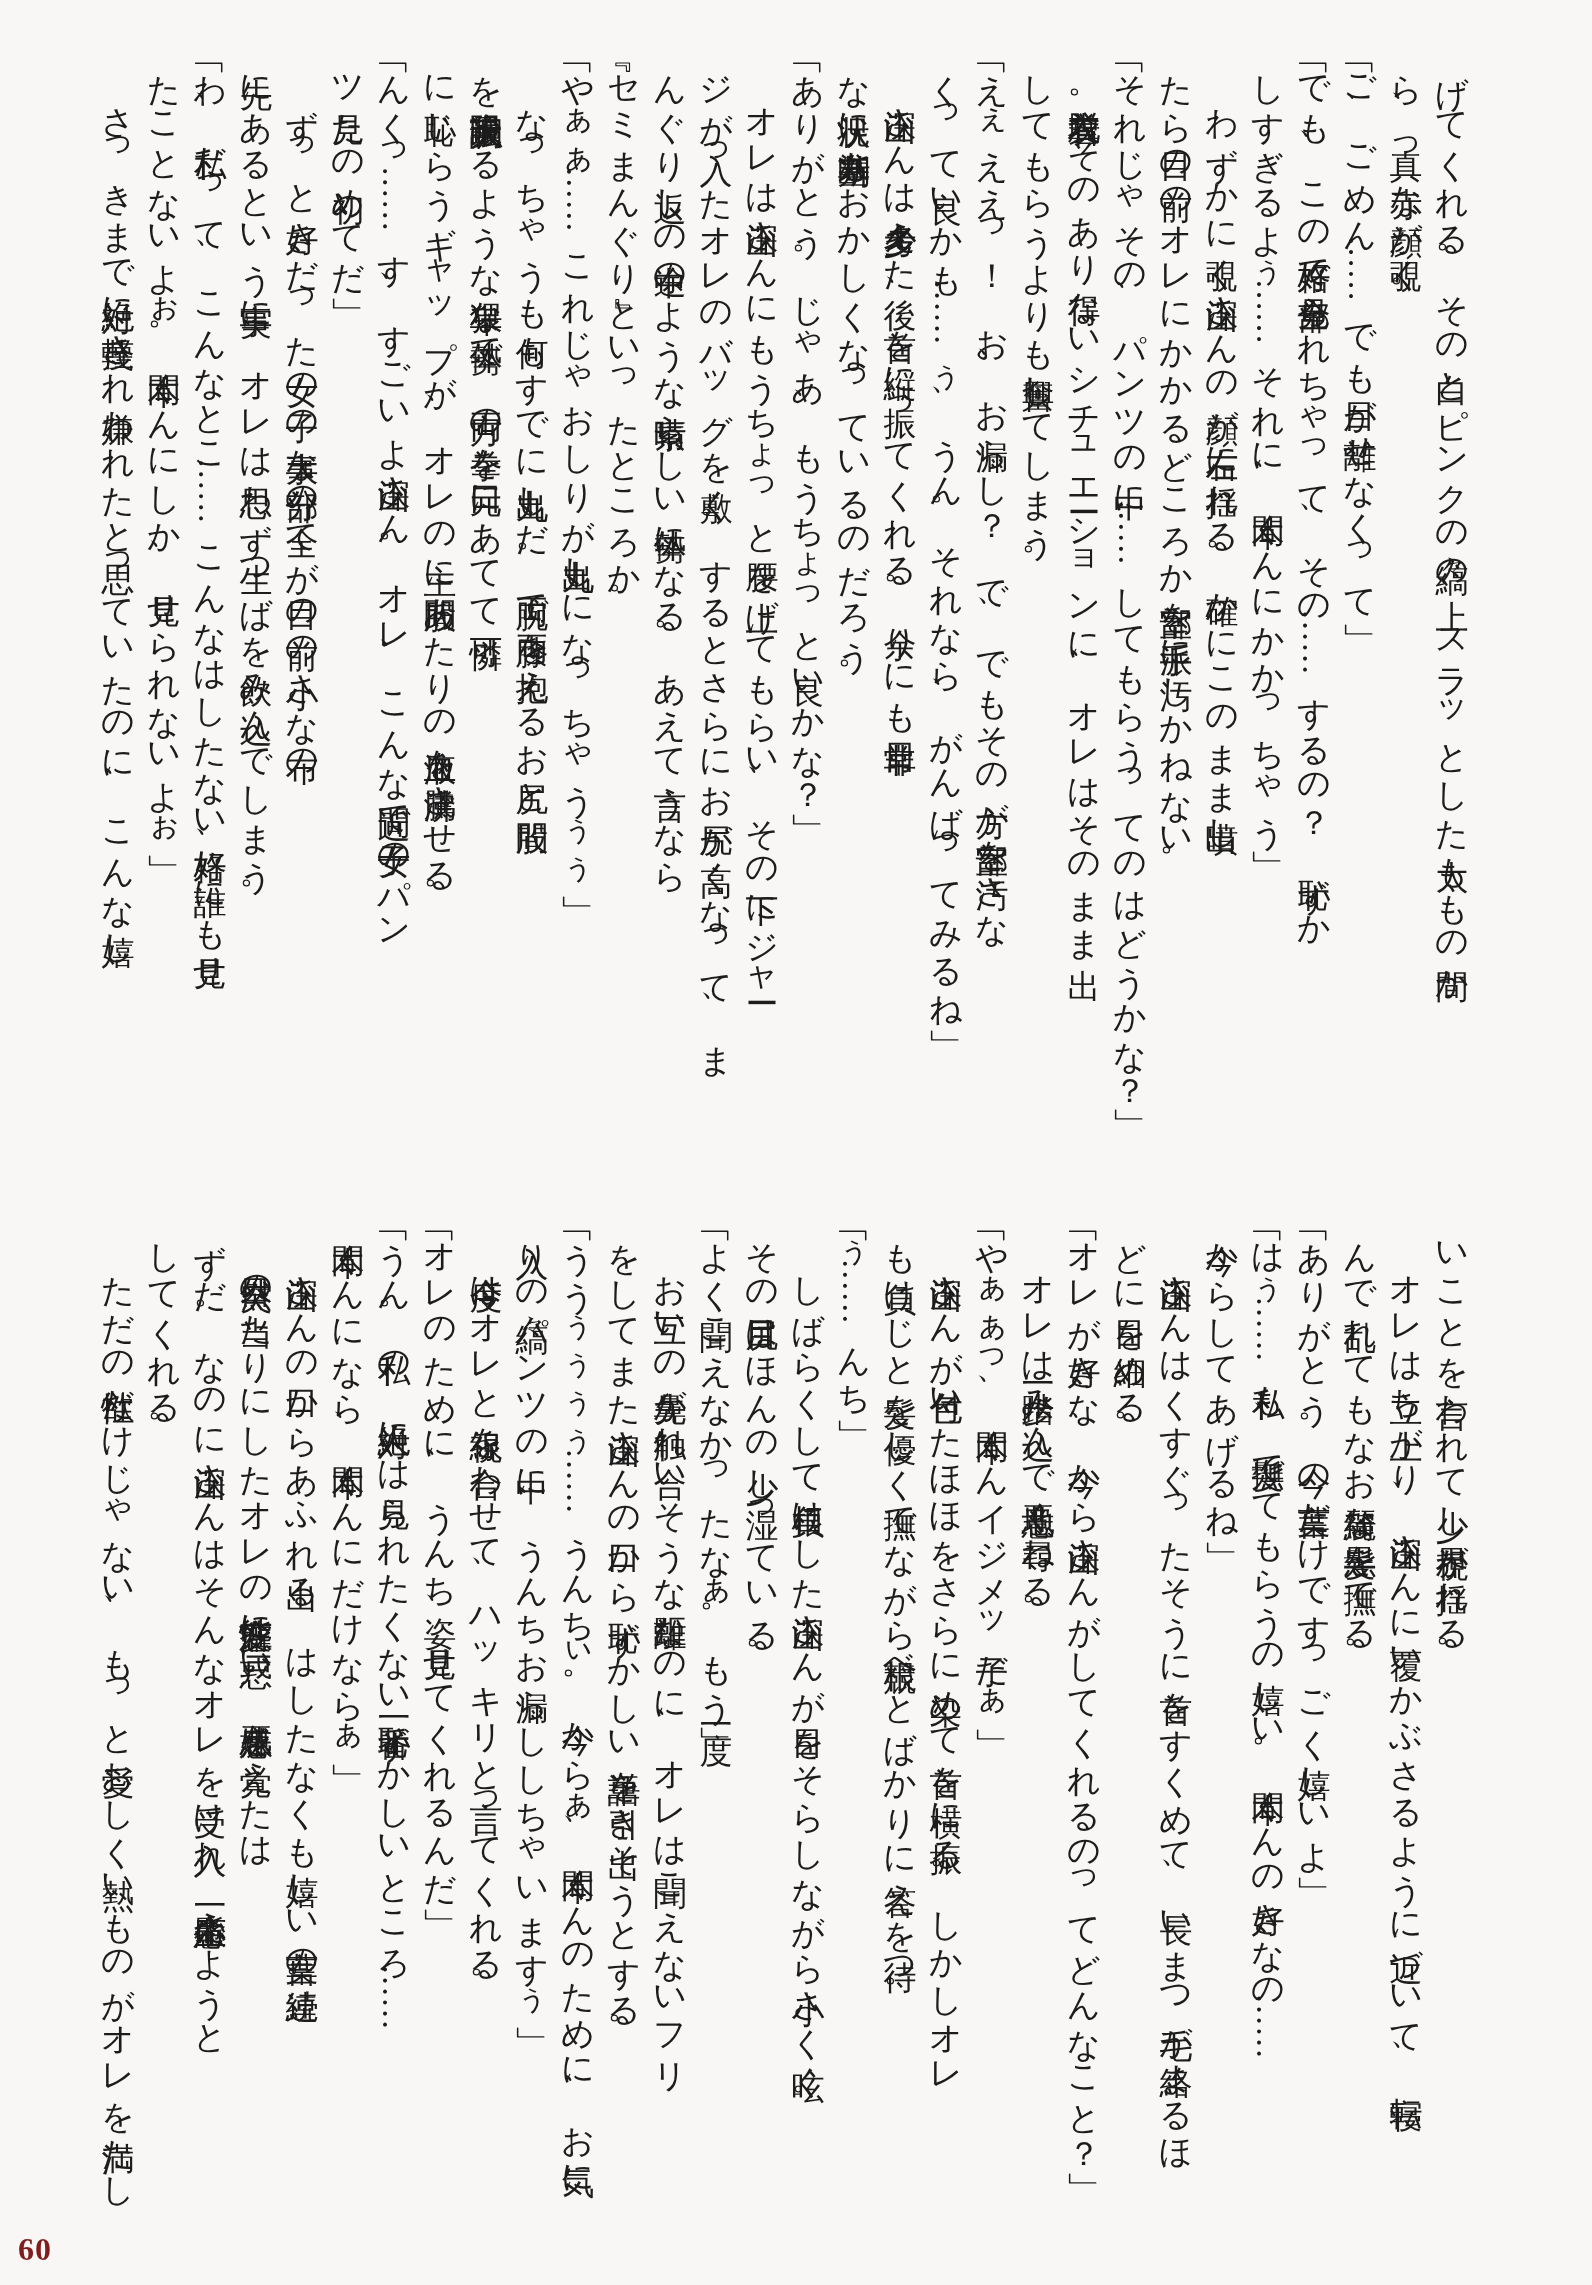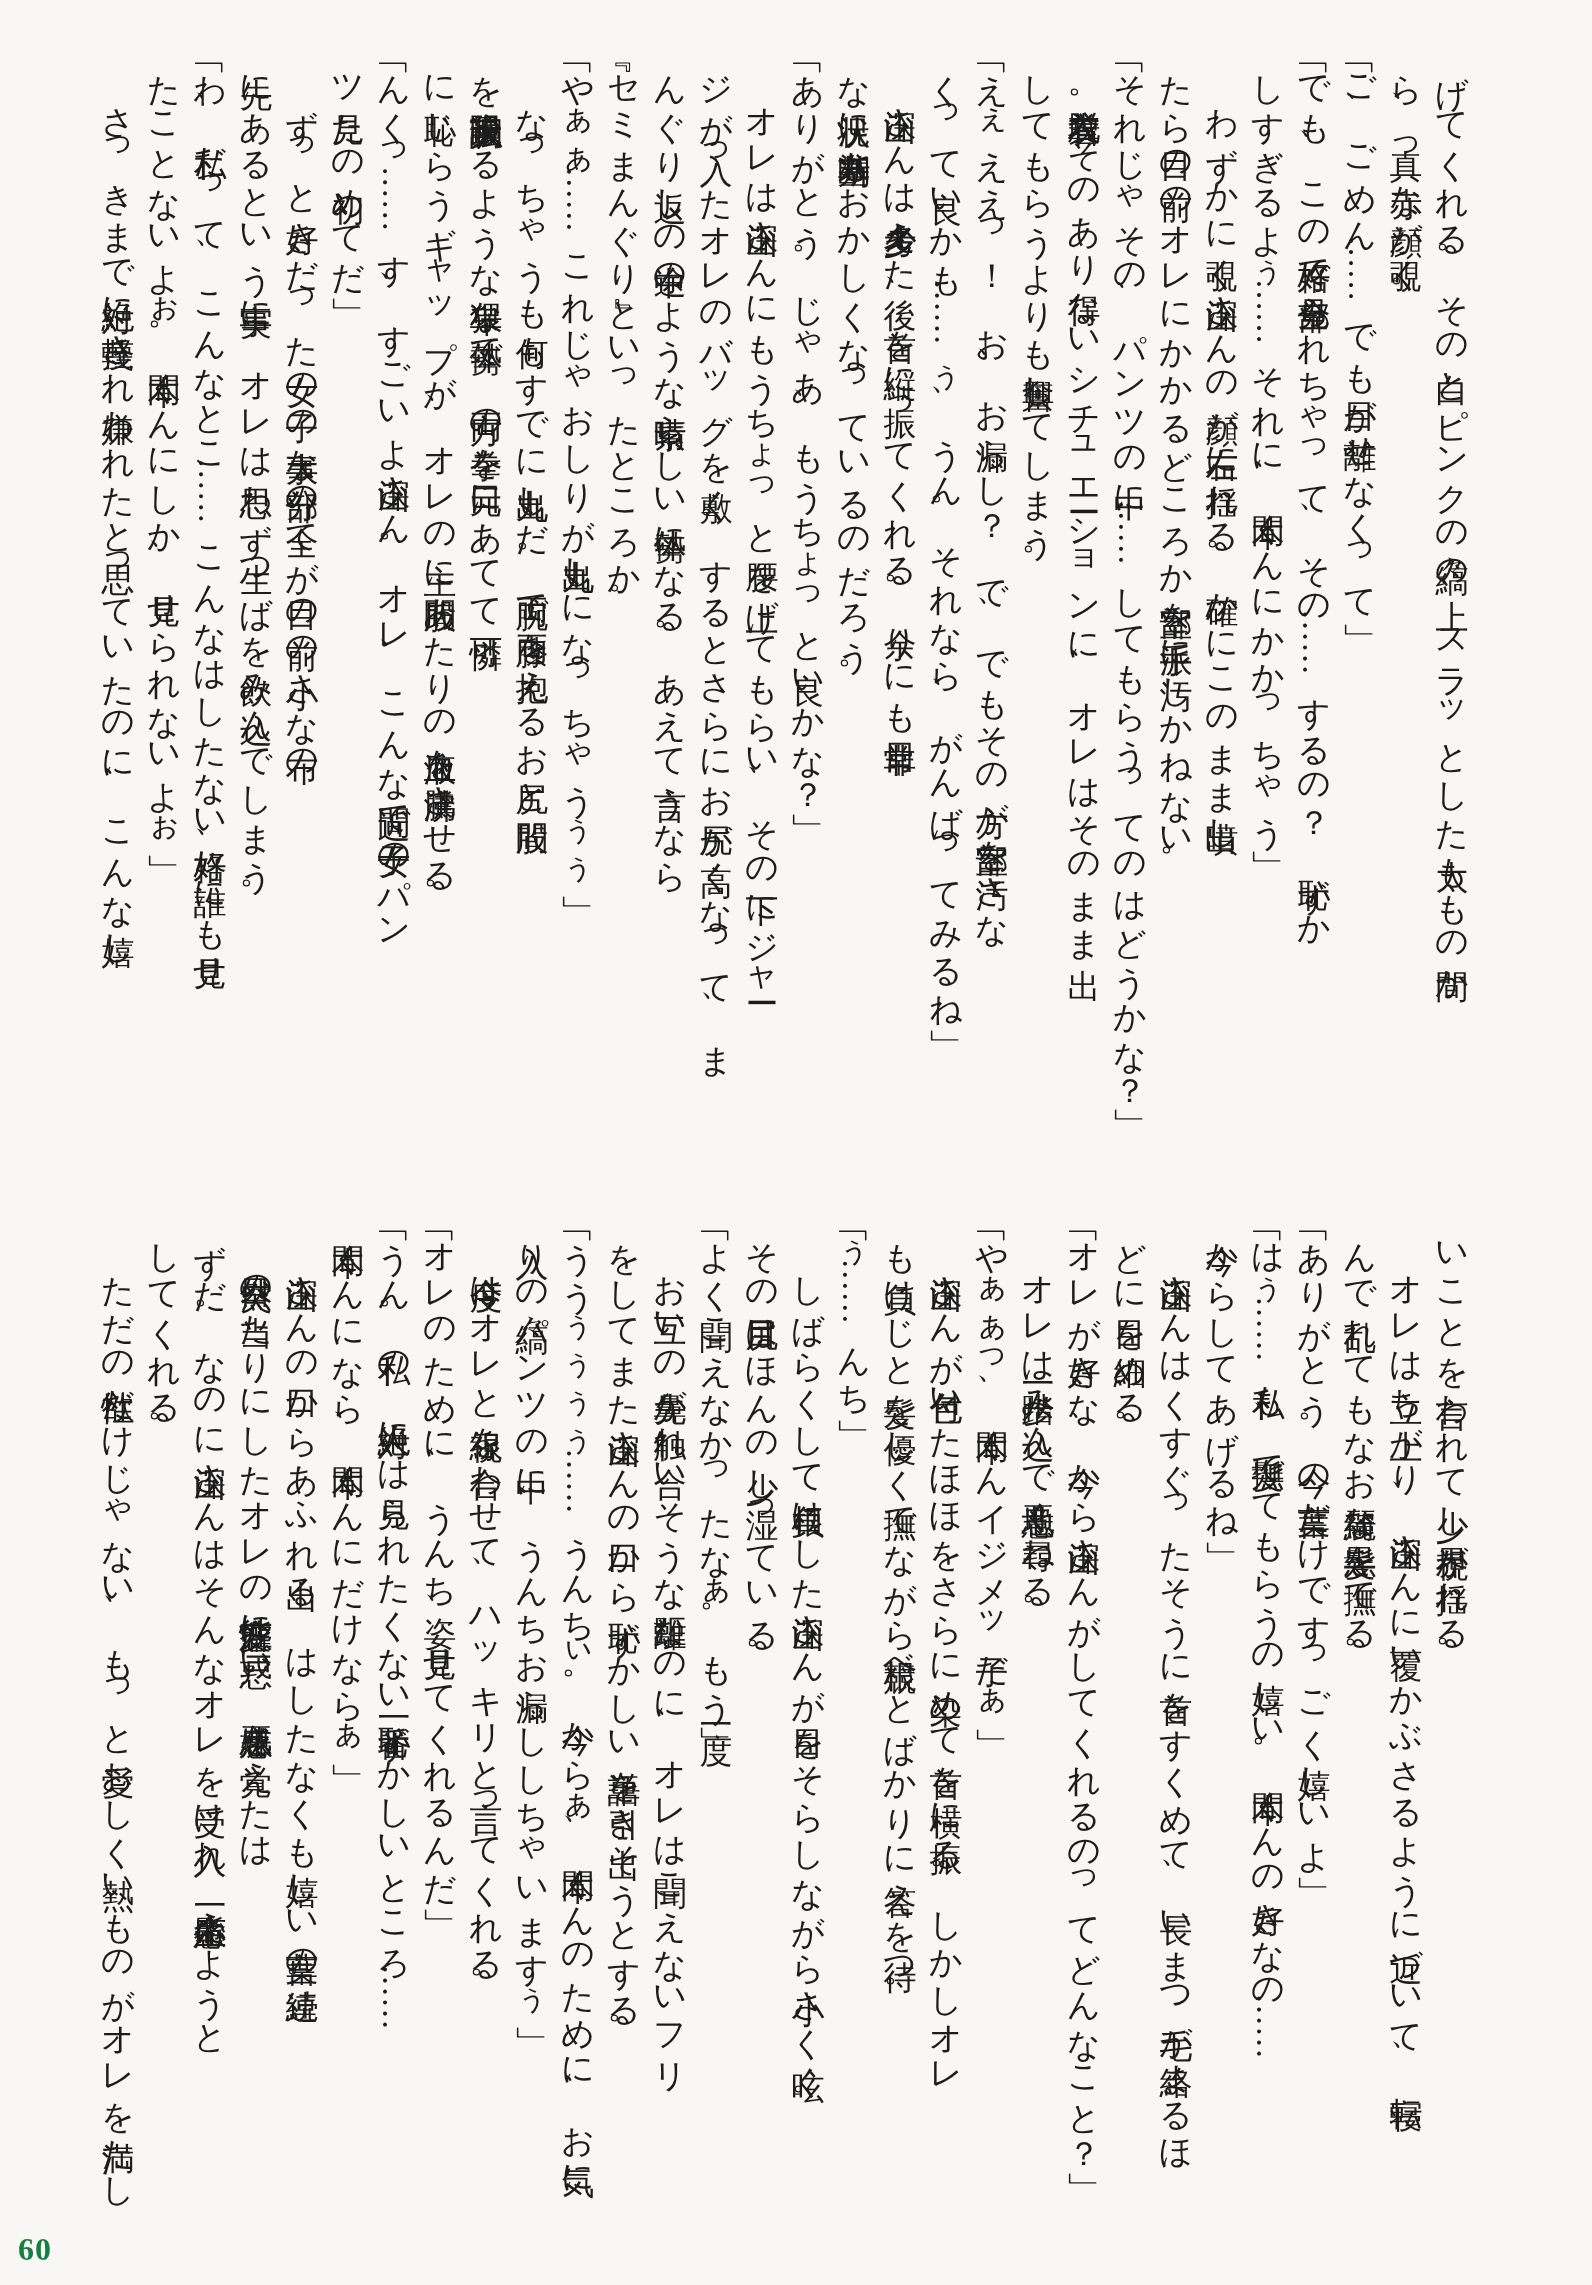--- a/index.html
+++ b/index.html
@@ -42,21 +42,21 @@
     top: 1220px;
     width: 1375px;
     height: 1045px;
   }
   .pageno {
     position: absolute;
     left: 18px;
     top: 2231px;
     font-size: 32px;
     font-weight: bold;
-    color: #15803d;
+    color: #7f1d1d;
     letter-spacing: 1px;
   }
 </style>
 </head>
 <body>
 
 <div class="page" style="background: rgb(248, 247, 245); color: rgb(28, 28, 28);">
 
   <section class="tblock block-top">
       <p class="vline">げてくれる。その白とピンクの縞々の上、スラッとした太ももの間か</p>

